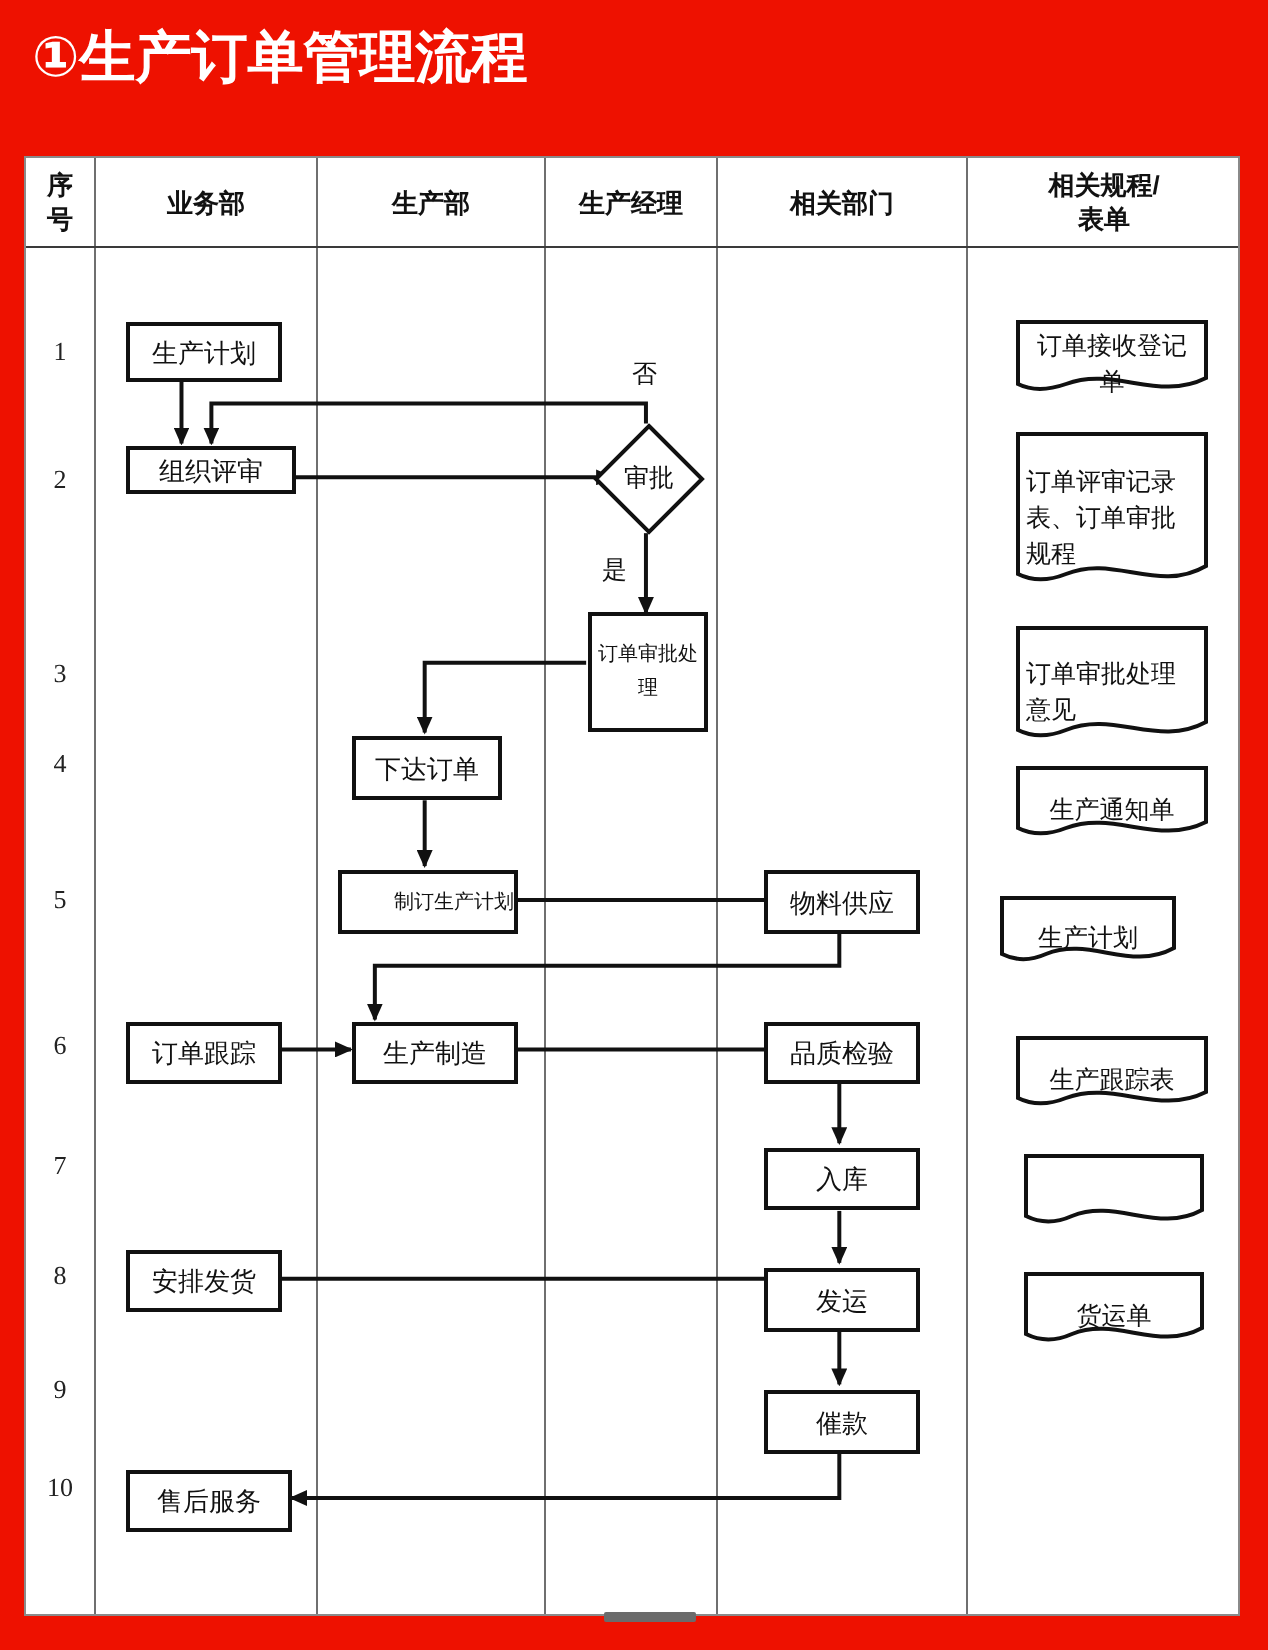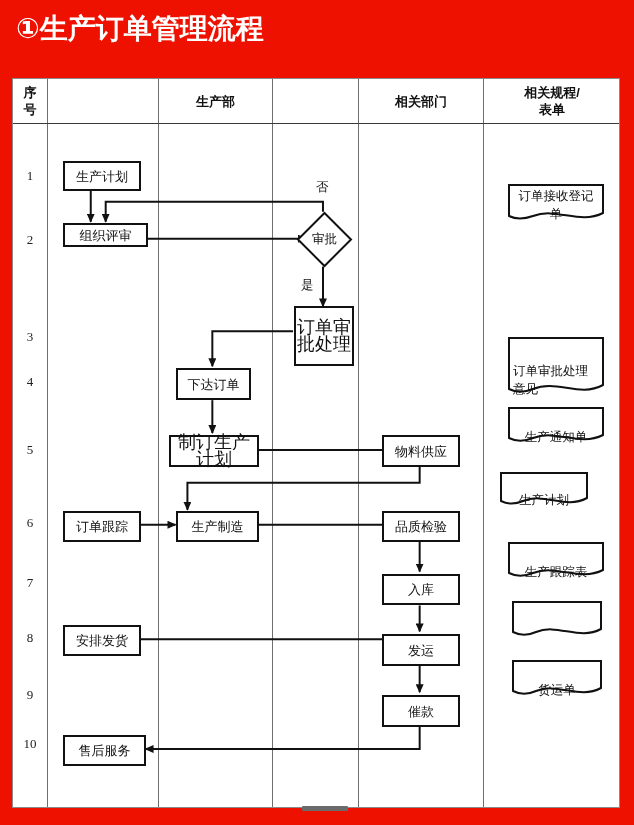--- a/index.html
+++ b/index.html
@@ -38,32 +38,32 @@
     font-family:"Liberation Serif","DejaVu Serif",serif;
   }
   
   .pbox{
     position:absolute;box-sizing:border-box;
     border:2px solid #111;background:#fff;
     display:flex;align-items:center;justify-content:center;
     text-align:center;font-size:13px;color:#111;
     line-height:17px;font-weight:500;
   }
-  .pbox.small{font-size:18px;}
+  .pbox.small{font-size:10px;justify-content:flex-end;}
   
   .diamond{
     position:absolute;
     display:flex;align-items:center;justify-content:center;
   }
   .diamond svg{position:absolute;left:0;top:0;}
   .diamond span{position:relative;font-size:12.5px;color:#111;z-index:2;}
   
   .doc{
     position:absolute;
-    display:flex;align-items:flex-end;justify-content:center;margin-top:24px;
+    display:flex;align-items:center;justify-content:center;
   }
   .doc svg{position:absolute;left:0;top:0;}
   .doc span{
     position:relative;z-index:2;text-align:center;
     font-size:12.5px;color:#111;line-height:18px;
     padding:5px 6px 0 6px;box-sizing:border-box;width:100%;
   }
   .doc.lefttext span{text-align:left;}
   #edges{position:absolute;left:0;top:0;width:100%;height:100%;pointer-events:none;}
   .elabel{
@@ -83,21 +83,23 @@
 
   <div class="vline" style="left:34px"></div>
   <div class="vline" style="left:145px"></div>
   <div class="vline" style="left:259px"></div>
   <div class="vline" style="left:345px"></div>
   <div class="vline" style="left:470px"></div>
   <div class="hline" style="top:44px"></div>
 
   <div class="colhead" style="left:0;width:34px;white-space:pre-line">序
 号</div>
+  <div class="colhead" style="left:35px;width:110px">业务部</div>
   <div class="colhead" style="left:146px;width:113px">生产部</div>
+  <div class="colhead" style="left:260px;width:85px">生产经理</div>
   <div class="colhead" style="left:346px;width:124px">相关部门</div>
   <div class="colhead" style="left:471px;width:136px;white-space:pre-line">相关规程/
 表单</div>
 
   <div class="rownum" style="top:89px">1</div>
   <div class="rownum" style="top:153px">2</div>
   <div class="rownum" style="top:250px">3</div>
   <div class="rownum" style="top:295px">4</div>
   <div class="rownum" style="top:363px">5</div>
   <div class="rownum" style="top:436px">6</div>
@@ -212,20 +214,26 @@
     <span>售后服务</span>
   </div>
 
   <div class="doc" style="left:494px;top:80px;width:98px;height:40px">
     <svg width="98" height="40" viewBox="0 0 98 40">
       <path d="M2,2 H96 V30 C72,42 50,24 26,33 C16,36.5 8,36 2,33 Z" fill="#fff" stroke="#111" stroke-width="2"></path>
     </svg>
     <span>订单接收登记单</span>
   </div>
 
+  <div class="doc lefttext" style="left:494px;top:136px;width:98px;height:82px">
+    <svg width="98" height="82" viewBox="0 0 98 82">
+      <path d="M2,2 H96 V68 C72,82 50,62 26,72 C16,76 8,75 2,72 Z" fill="#fff" stroke="#111" stroke-width="2"></path>
+    </svg>
+    <span>订单评审记录表、订单审批规程</span>
+  </div>
 
   <div class="doc lefttext" style="left:494px;top:233px;width:98px;height:62px">
     <svg width="98" height="62" viewBox="0 0 98 62">
       <path d="M2,2 H96 V49 C72,62 50,43 26,53 C16,57 8,56 2,53 Z" fill="#fff" stroke="#111" stroke-width="2"></path>
     </svg>
     <span>订单审批处理意见</span>
   </div>
 
   <div class="doc" style="left:494px;top:303px;width:98px;height:40px">
     <svg width="98" height="40" viewBox="0 0 98 40">

